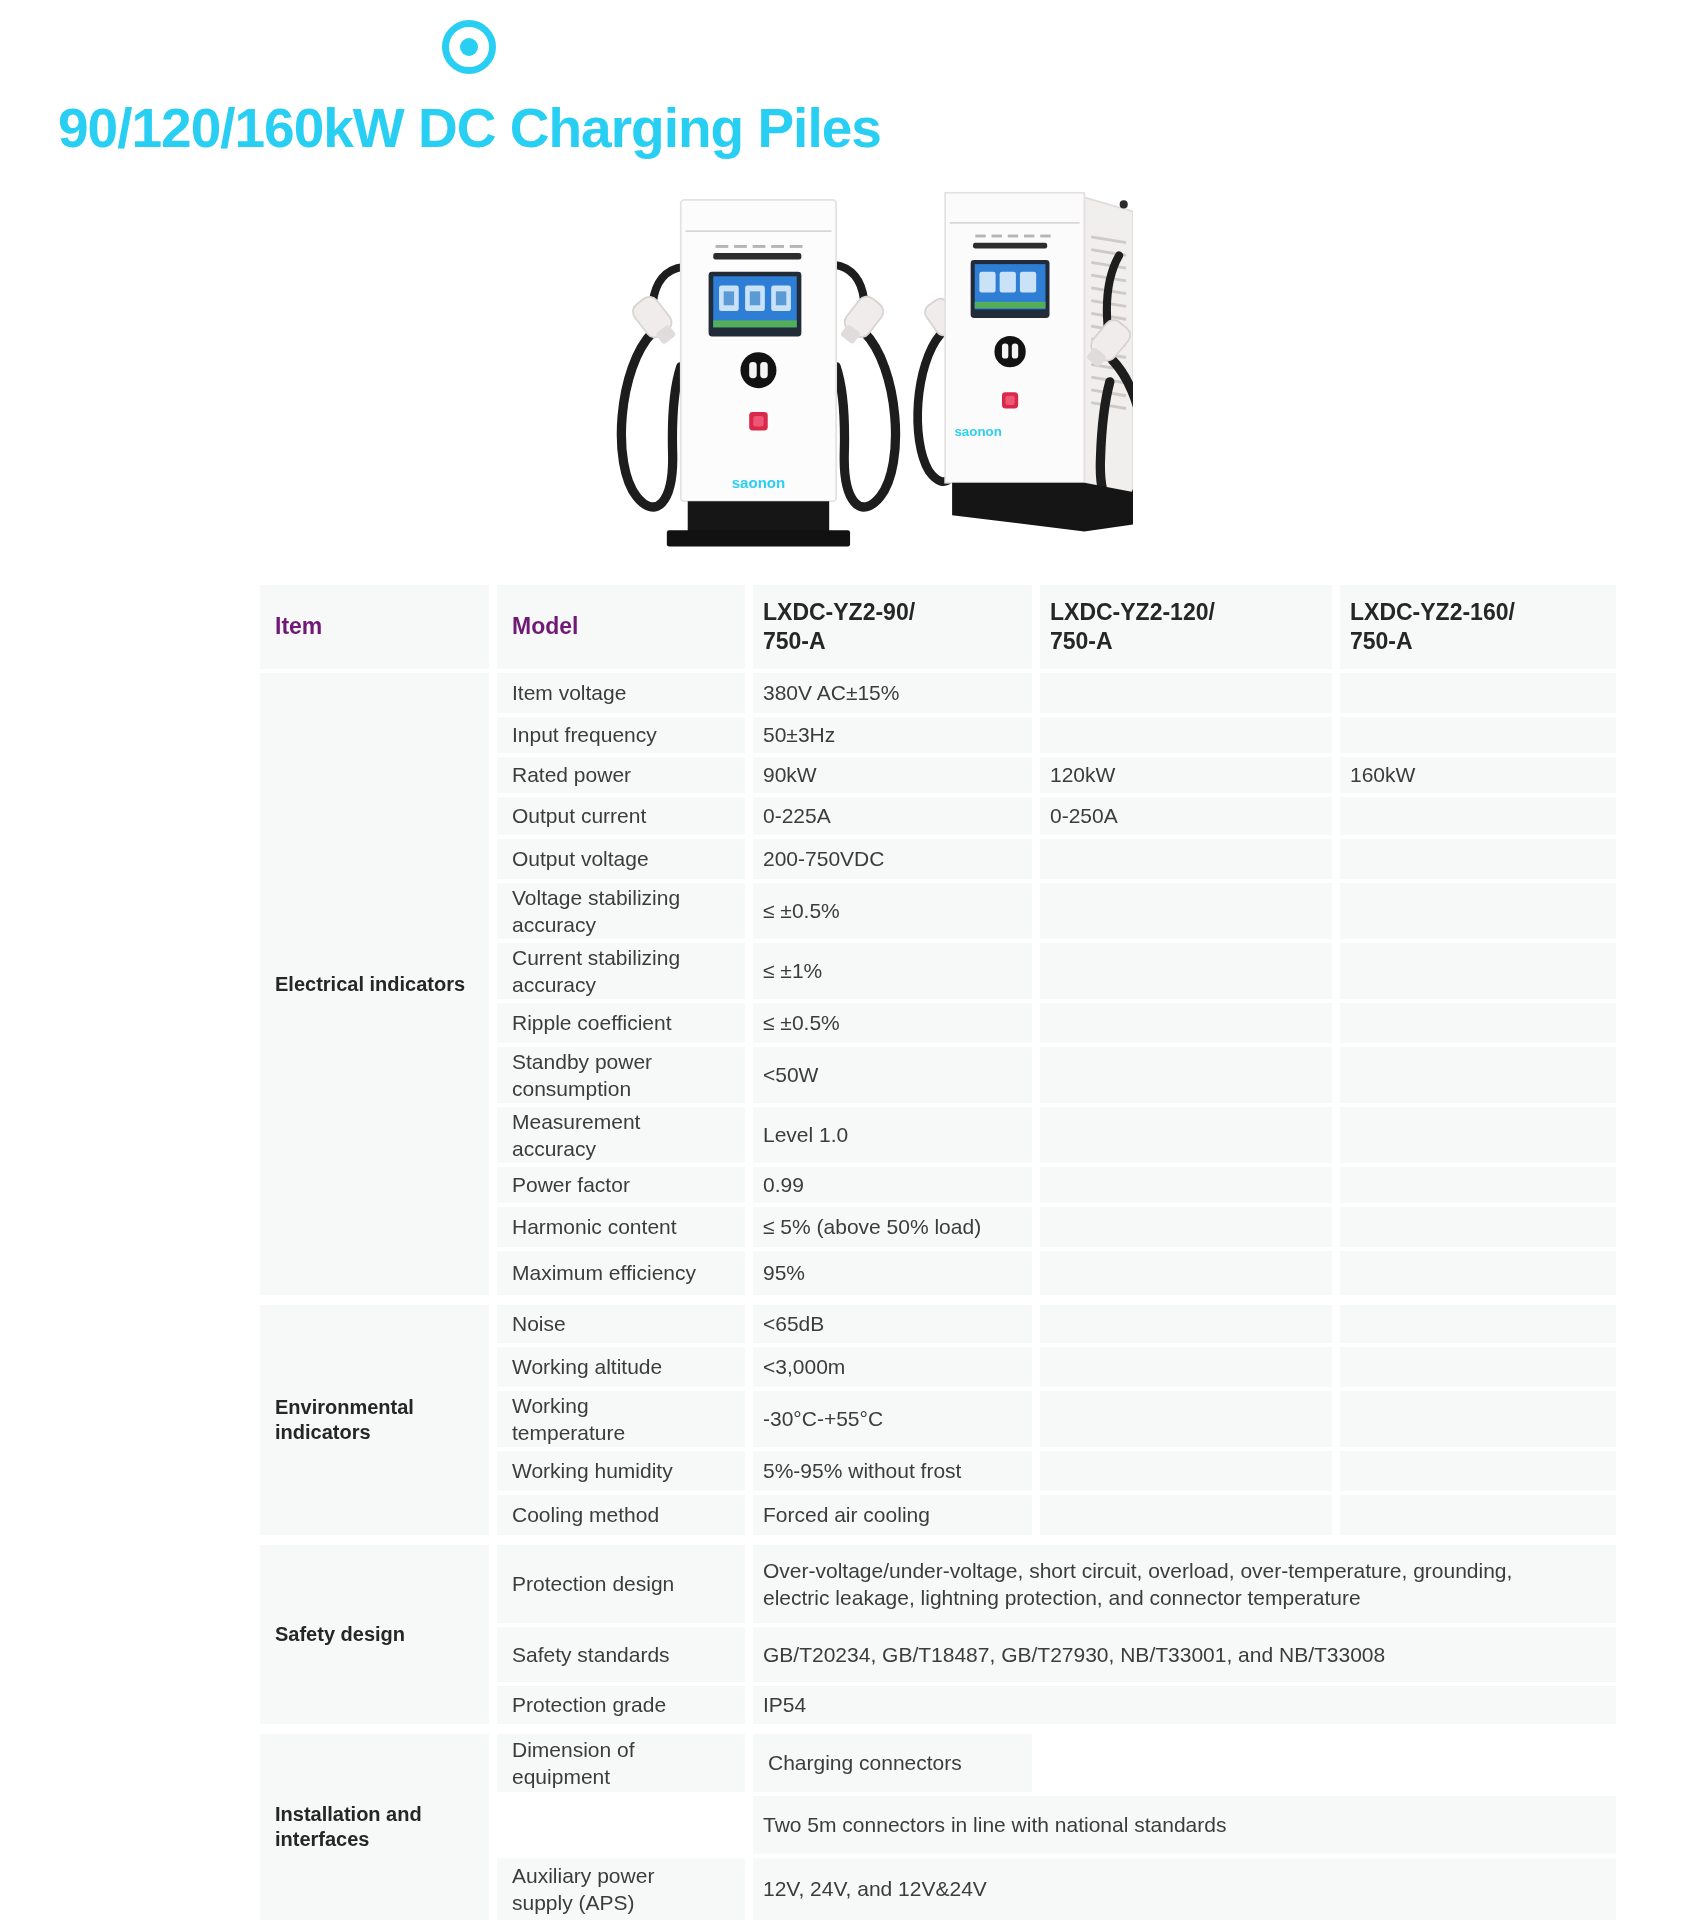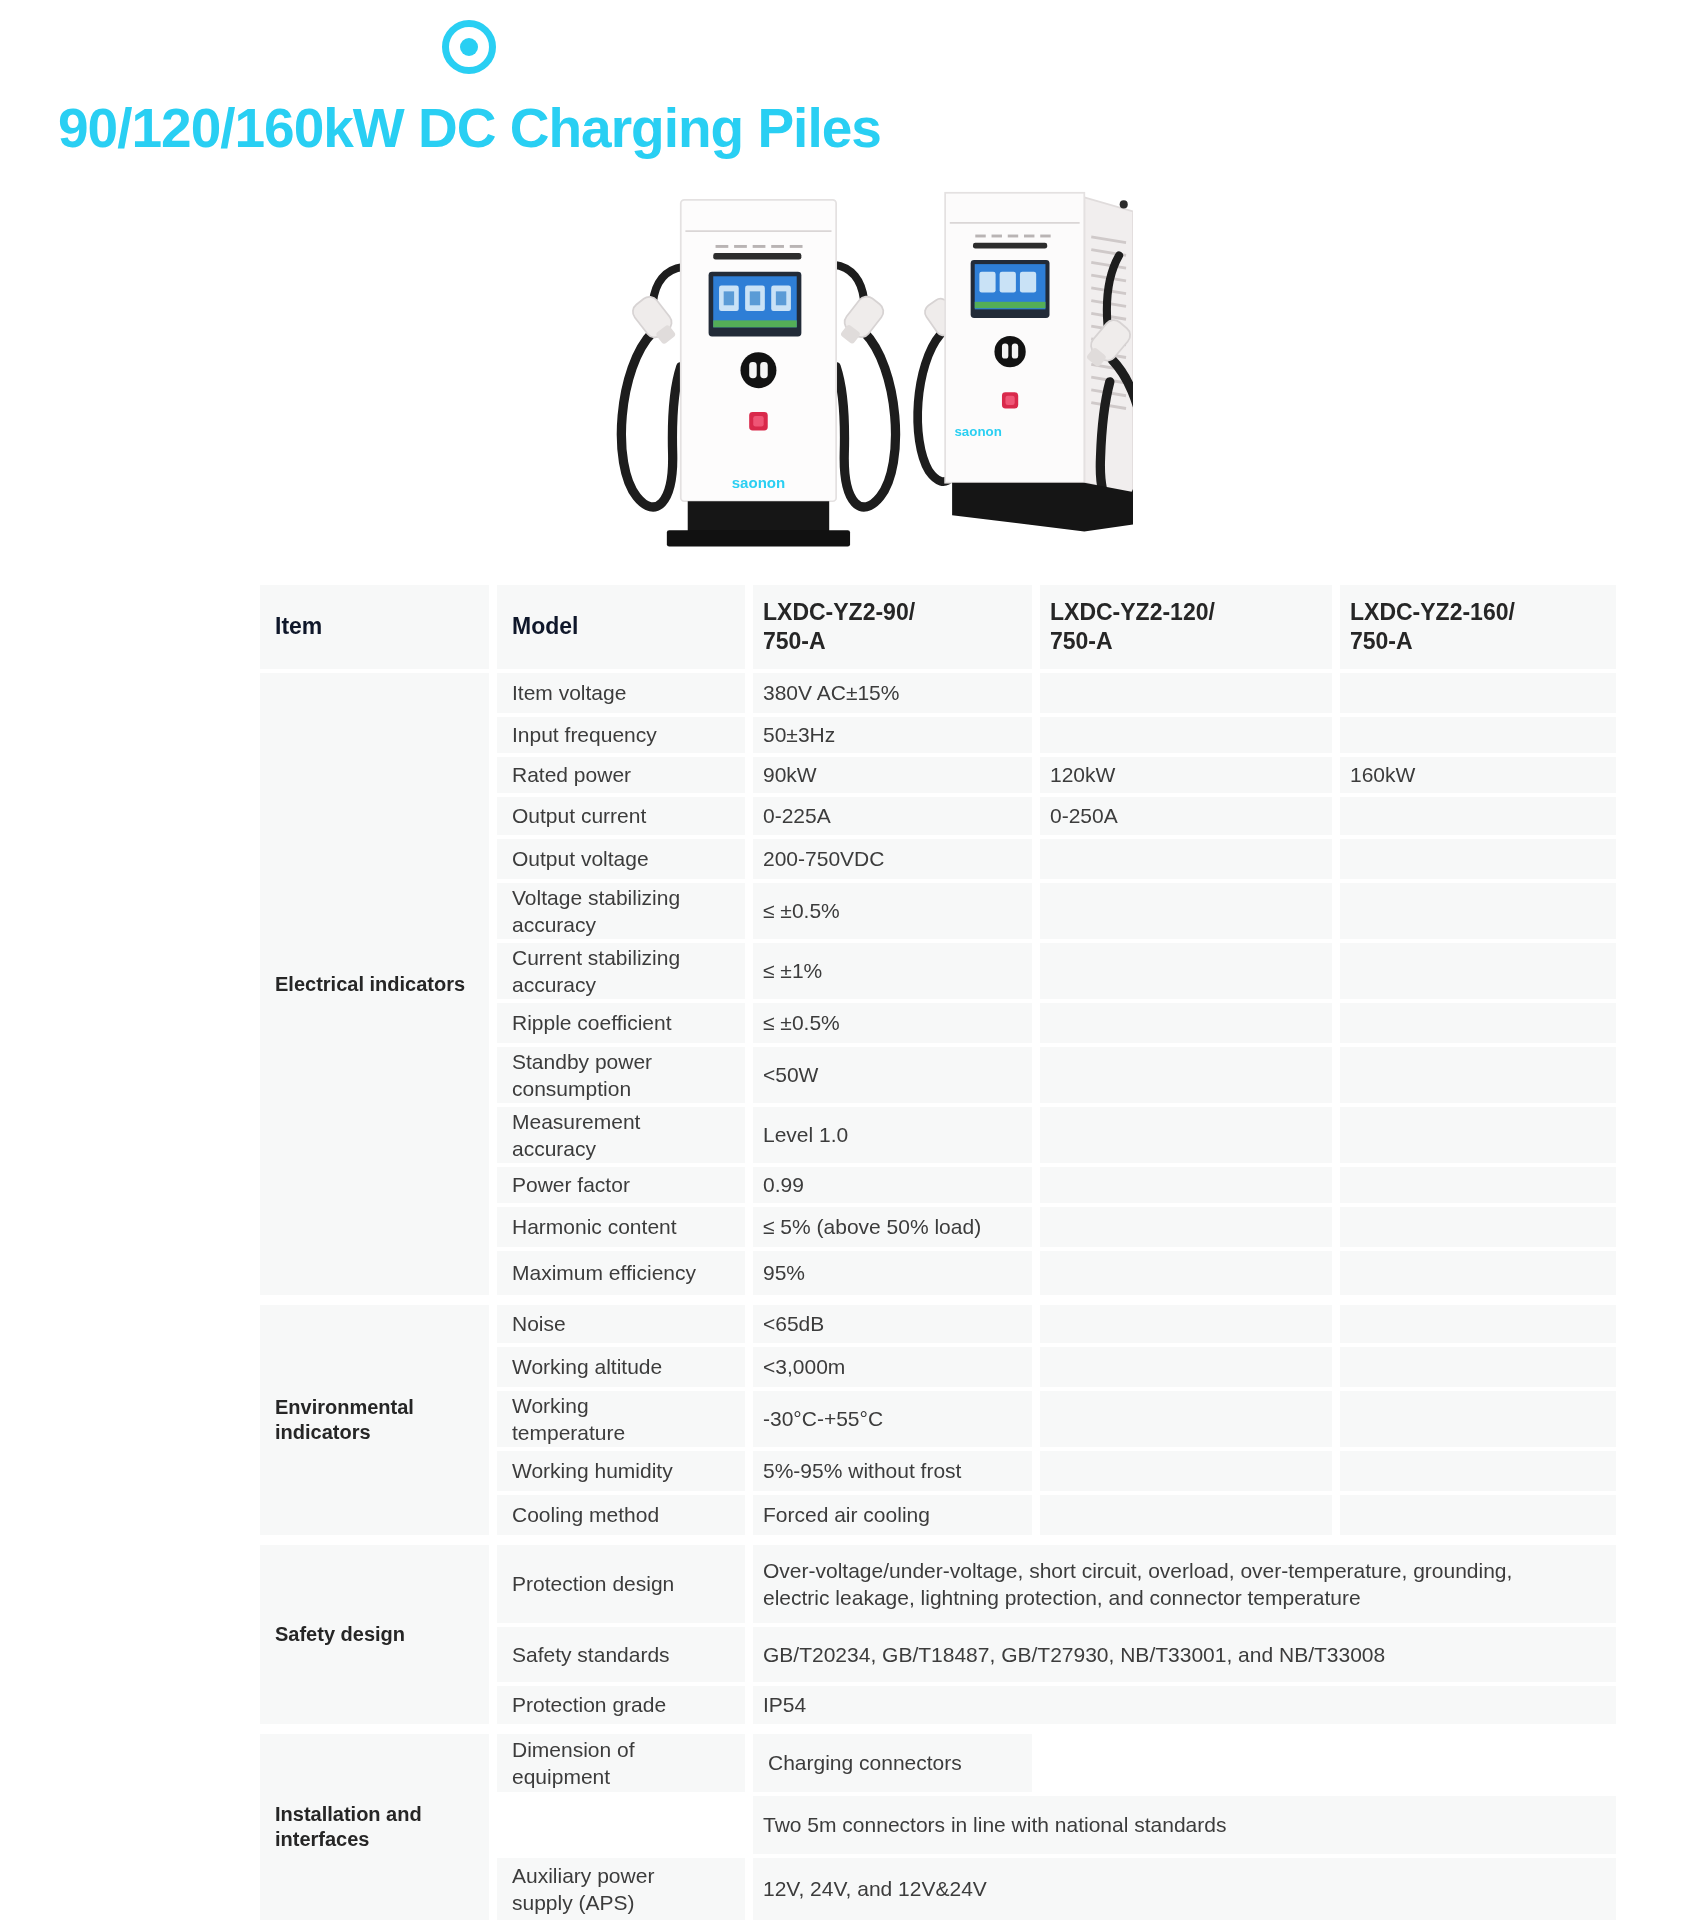--- a/index.html
+++ b/index.html
@@ -17,21 +17,21 @@
   .figure{position:absolute;left:588px;top:150px;width:545px;height:430px;}
   
   .spec-table{position:absolute;left:260px;top:585px;width:1356px;}
   .thead,.section{display:grid;grid-template-columns:229px 248px 279px 292px 276px;column-gap:8px;row-gap:4px;background:#ffffff;}
   .thead{grid-template-rows:84px;}
   .sec1{grid-template-rows:40px 36px 36px 38px 40px 56px 56px 40px 56px 56px 36px 40px 44px;margin-top:4px;}
   .sec2{grid-template-rows:38px 40px 56px 40px 40px;margin-top:10px;}
   .sec3{grid-template-rows:78px 55px 38px;margin-top:10px;}
   .sec4{grid-template-rows:58px 58px 62px;margin-top:10px;}
   .cell{background:#f7f8f8;display:flex;align-items:center;font-size:21px;line-height:1.3;color:#3c3c3c;}
-  .head{font-weight:bold;font-size:23px;color:#0f172a;padding-left:15px;}
+  .head{font-weight:bold;font-size:23px;color:#701a75;padding-left:15px;}
   .model-head{font-weight:bold;font-size:23px;color:#262626;padding-left:10px;line-height:1.25;}
   .model-head .two-line{display:block;}
   .item-cell{grid-row:1 / -1;font-weight:bold;font-size:20px;color:#262626;padding:4px 10px 4px 15px;line-height:1.25;}
   .lbl{padding:4px 48px 4px 15px;}
   .val{padding:4px 10px;}
   .val.span3{grid-column:3 / 6;}
   .val.wide{padding-right:80px;}
 </style>
 </head>
 <body>

